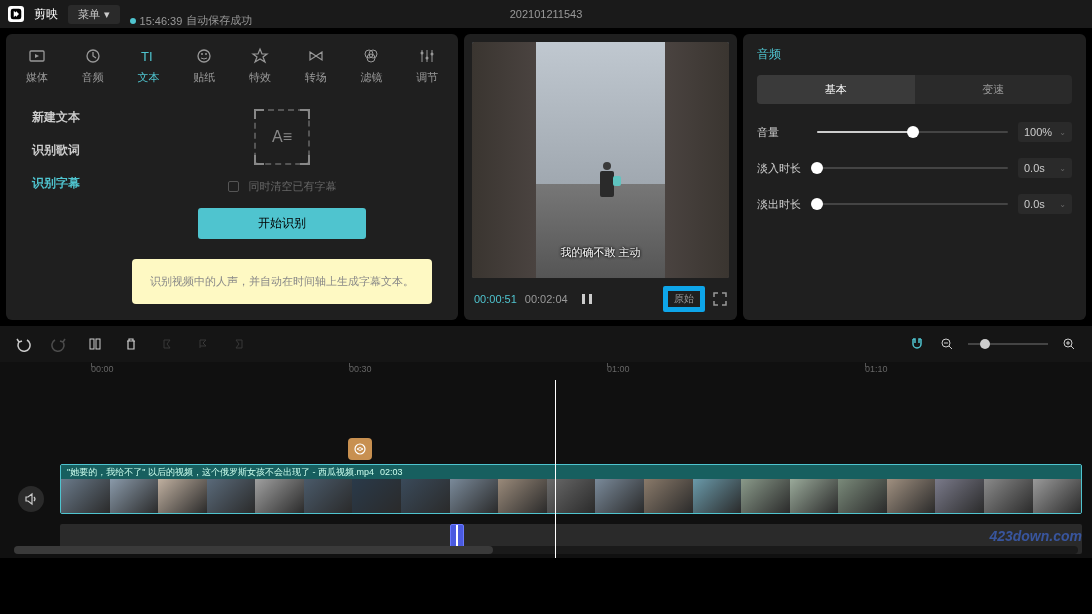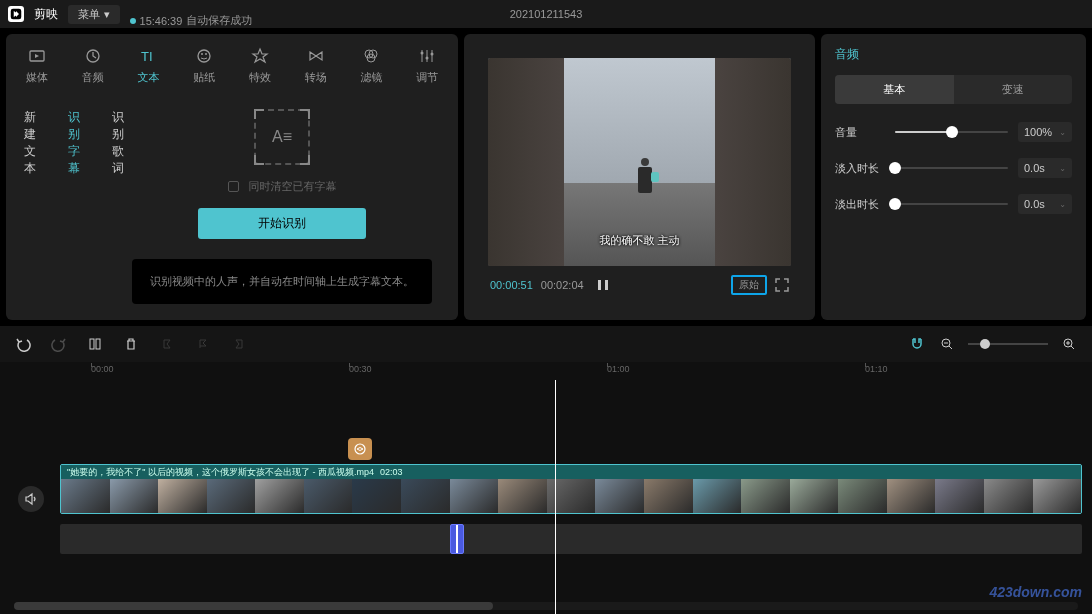--- a/index.html
+++ b/index.html
@@ -23,75 +23,75 @@
 .main { display: flex; height: 298px; padding: 6px; gap: 6px; }
 .panel { background: #1f1f1f; border-radius: 6px; }
 
 
 .left-panel { width: 452px; display: flex; flex-direction: column; }
 .tabs { display: flex; padding: 8px 4px 4px; gap: 2px; }
 .tab { flex: 1; display: flex; flex-direction: column; align-items: center; gap: 4px; cursor: pointer; padding: 4px 2px; color: #999; font-size: 11px; }
 .tab.active { color: #4fc4cf; }
 .tab-icon { width: 20px; height: 20px; display: flex; align-items: center; justify-content: center; }
 .left-body { display: flex; flex: 1; }
-.sidebar { width: 100px; padding: 8px; display: flex; flex-direction: row; gap: 12px; }
+.sidebar { width: 100px; padding: 8px; display: flex; flex-direction: column; gap: 0; font-weight: bold; }
 .side-item { padding: 8px 10px; color: #ccc; cursor: pointer; border-radius: 4px; font-size: 12px; text-align: center; }
 .side-item.active { color: #4fc4cf; }
 .content-area { flex: 1; display: flex; flex-direction: column; align-items: center; justify-content: center; gap: 14px; padding: 10px; }
 .content-icon { width: 56px; height: 56px; border: 2px dashed #555; border-radius: 4px; display: flex; align-items: center; justify-content: center; position: relative; }
 .content-icon-corner { position: absolute; width: 10px; height: 10px; border: 2px solid #888; }
 .c-tl { top: -2px; left: -2px; border-right: none; border-bottom: none; }
 .c-tr { top: -2px; right: -2px; border-left: none; border-bottom: none; }
 .c-bl { bottom: -2px; left: -2px; border-right: none; border-top: none; }
 .c-br { bottom: -2px; right: -2px; border-left: none; border-top: none; }
 .checkbox-row { display: flex; align-items: center; gap: 10px; color: #666; font-size: 11px; }
 .checkbox { width: 11px; height: 11px; border: 1px solid #555; border-radius: 2px; }
 .primary-btn { background: #4fc4cf; color: #000; border: none; padding: 7px 60px; border-radius: 3px; cursor: pointer; font-size: 12px; font-weight: 500; }
-.desc-box { background: #000000; padding: 14px 18px; border-radius: 4px; margin-top: 6px; }
+.desc-box { background: #fef9c3; padding: 14px 18px; border-radius: 4px; margin-top: 6px; }
 .desc-text { color: #888; font-size: 11px; text-align: center; line-height: 1.6; }
 
 
-.center-panel { width: 351px; display: flex; flex-direction: column; padding: 24px; }
+.center-panel { width: 273px; display: flex; flex-direction: column; padding: 8px; }
 .preview { flex: 1; background: linear-gradient(180deg, #5a6a7a 0%, #6a5a4a 40%, #4a4a4a 100%); border-radius: 2px; position: relative; display: flex; align-items: flex-end; justify-content: center; padding-bottom: 18px; overflow: hidden; }
 .preview-scene { position: absolute; inset: 0; }
 .bldg-l { position: absolute; left: 0; top: 0; width: 25%; height: 100%; background: linear-gradient(90deg, #3a3530 0%, #4a4340 100%); }
 .bldg-r { position: absolute; right: 0; top: 0; width: 25%; height: 100%; background: linear-gradient(-90deg, #3a3530 0%, #4a4340 100%); }
 .road { position: absolute; bottom: 0; left: 25%; right: 25%; height: 40%; background: linear-gradient(180deg, #777 0%, #555 100%); }
 .sky { position: absolute; top: 0; left: 25%; right: 25%; height: 60%; background: linear-gradient(180deg, #c0c8d0 0%, #a0a8b0 100%); }
 .person { position: absolute; bottom: 28%; left: 48%; width: 24px; height: 50px; }
 .person-body { width: 14px; height: 26px; background: #2a2a2a; border-radius: 2px; margin: 0 auto; }
 .person-head { width: 8px; height: 8px; background: #3a3a3a; border-radius: 50%; margin: 0 auto 1px; }
 .person-bag { position: absolute; right: -2px; top: 14px; width: 8px; height: 10px; background: #5fc4c0; border-radius: 2px; }
 .subtitle { color: #fff; font-size: 11px; text-shadow: 0 0 3px #000, 0 0 3px #000; z-index: 2; }
 .preview-controls { display: flex; align-items: center; gap: 8px; padding: 8px 2px 0; font-size: 11px; }
 .time-current { color: #4fc4cf; }
 .time-total { color: #999; }
 .play-btn { background: none; border: none; color: #ccc; cursor: pointer; width: 22px; height: 22px; display: flex; align-items: center; justify-content: center; }
 .preview-right-controls { margin-left: auto; display: flex; gap: 8px; align-items: center; }
-.orig-btn { border: 2px solid #0ea5e9; color: #999; padding: 1px 6px; border-radius: 2px; font-size: 10px; cursor: pointer; background: none; }
+.orig-btn { border: 5px solid #0ea5e9; color: #999; padding: 1px 6px; border-radius: 2px; font-size: 10px; cursor: pointer; background: none; }
 .fullscreen-btn { background: none; border: none; color: #999; cursor: pointer; }
 
 
 .right-panel { flex: 1; padding: 12px 14px; display: flex; flex-direction: column; }
 .right-title { color: #4fc4cf; font-size: 12px; padding-bottom: 12px; }
 .right-tabs { display: flex; background: #2a2a2a; border-radius: 4px; overflow: hidden; margin-bottom: 18px; }
 .right-tab { flex: 1; text-align: center; padding: 7px; cursor: pointer; color: #999; font-size: 11px; }
 .right-tab.active { background: #3a3a3a; color: #fff; }
 .prop-row { display: flex; align-items: center; gap: 10px; margin-bottom: 16px; }
 .prop-label { width: 50px; color: #ccc; font-size: 11px; }
 .slider-track { flex: 1; height: 2px; background: #444; position: relative; border-radius: 1px; }
 .slider-fill { position: absolute; left: 0; top: 0; height: 100%; background: #ccc; border-radius: 1px; }
 .slider-thumb { position: absolute; top: -5px; width: 12px; height: 12px; background: #fff; border-radius: 50%; transform: translateX(-50%); cursor: pointer; }
 .prop-value { width: 54px; background: #2a2a2a; border-radius: 3px; padding: 4px 6px; color: #ccc; font-size: 11px; text-align: center; display: flex; align-items: center; justify-content: space-between; }
 .prop-chevron { color: #666; font-size: 8px; }
 .right-footer { margin-top: auto; display: flex; justify-content: flex-end; gap: 8px; }
 .ghost-btn { background: #2a2a2a; border: none; color: #ccc; padding: 6px 14px; border-radius: 3px; cursor: pointer; font-size: 11px; }
 
 
-.timeline { height: 288px; background: #101010; display: flex; flex-direction: column; }
+.timeline { height: 232px; background: #101010; display: flex; flex-direction: column; }
 .tl-toolbar { height: 36px; display: flex; align-items: center; padding: 0 14px; gap: 18px; background: #151515; }
 .tl-tool { color: #888; cursor: pointer; width: 18px; height: 18px; display: flex; align-items: center; justify-content: center; }
 .tl-tool.dim { opacity: 0.3; }
 .tl-toolbar-right { margin-left: auto; display: flex; align-items: center; gap: 12px; }
 .tl-magnet { color: #4fc4cf; }
 .zoom-slider { width: 80px; height: 2px; background: #444; position: relative; }
 .zoom-thumb { position: absolute; top: -4px; left: 15%; width: 10px; height: 10px; background: #ccc; border-radius: 50%; }
 
 .tl-ruler { height: 18px; position: relative; margin-left: 60px; color: #666; font-size: 9px; }
 .tl-tick { position: absolute; top: 2px; }
@@ -218,22 +218,22 @@
               <circle cx="9" cy="11" r="1.5" fill="currentColor"></circle>
               <circle cx="14" cy="7" r="1.5" fill="currentColor"></circle>
             </svg>
           </span>
           <span>调节</span>
         </div>
       </div>
     <div class="left-body">
       <div class="sidebar">
         <div class="side-item">新建文本</div>
+        <div class="side-item">识别歌词</div>
         <div class="side-item active">识别字幕</div>
-        <div class="side-item">识别歌词</div>
       </div>
       <div class="content-area">
         <div class="content-icon">
           <span class="content-icon-corner c-tl"></span>
             <span class="content-icon-corner c-tr"></span>
           <span class="content-icon-corner c-bl"></span>
             <span class="content-icon-corner c-br"></span>
           <span style="color:#888;font-size:16px;">A≡</span>
         </div>
         <div class="checkbox-row">

